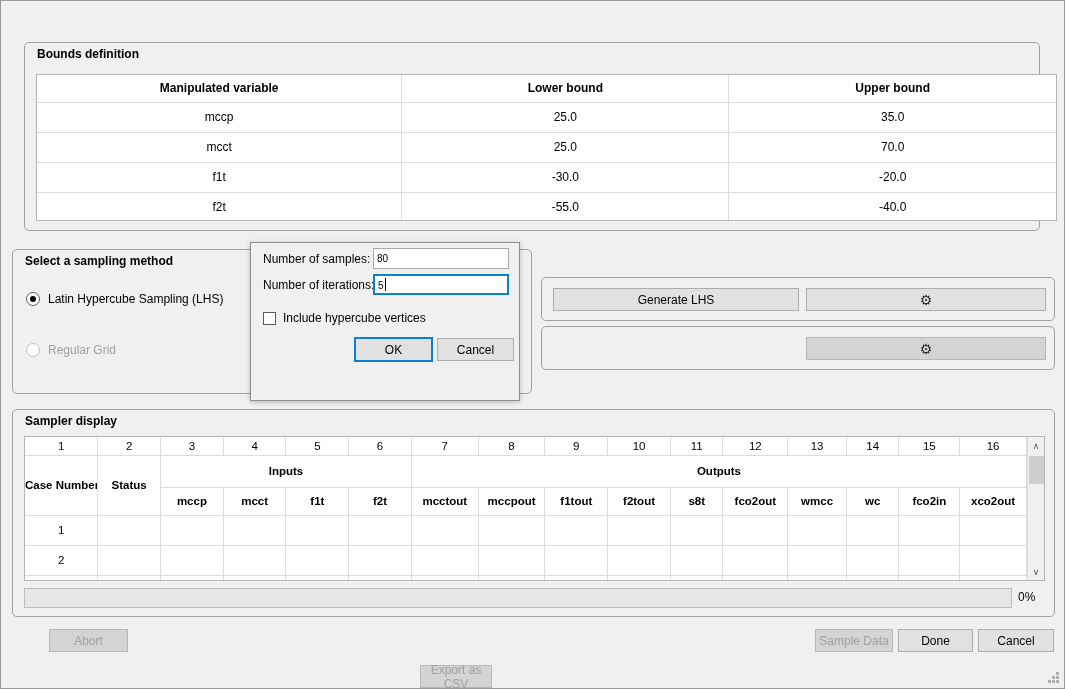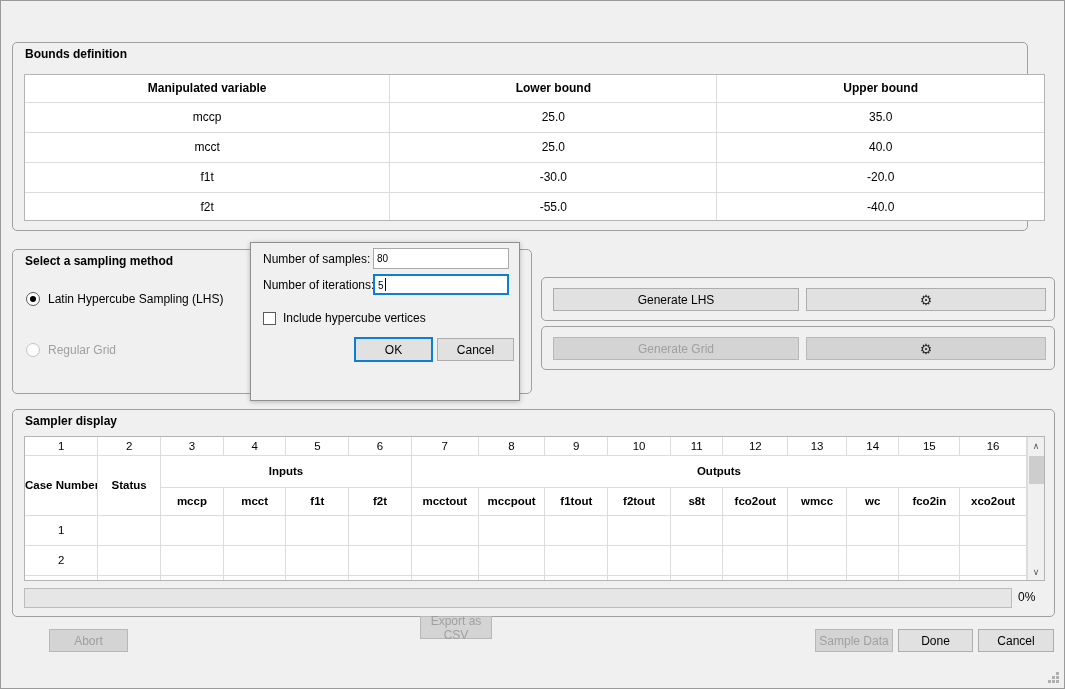--- a/index.html
+++ b/index.html
@@ -74,21 +74,21 @@
     position: absolute;
     top: 4px; left: 10px;
     font-weight: bold;
     font-size: 12px;
     color: #000;
     background: #f0f0f0;
     padding: 0 2px;
   }
 
   
-  #bounds-group { left: 11px; top: 41px; width: 1016px; height: 189px; }
+  #bounds-group { left: 23px; top: 41px; width: 1016px; height: 189px; }
   .bounds-table-wrap {
     position: absolute; left: 11px; top: 31px; width: 1021px; height: 147px;
     background: #bef264;
     border: 1px solid #b4b4b4;
     overflow: hidden;
   }
   table.grid { border-collapse: collapse; width: 100%; table-layout: fixed; }
   table.grid th, table.grid td {
     border-right: 1px solid #dcdcdc;
     border-bottom: 1px solid #dcdcdc;
@@ -191,21 +191,21 @@
   }
   .progress-fill { height: 100%; width: 0%; background: #06b025; }
   .progress-label {
     position: absolute; left: 1005px; top: 180px;
     font-size: 12px; color: #000;
   }
 
   
   .bottom-btn { position: absolute; height: 23px; }
   #abort-btn { left: 16px; top: 628px; width: 79px; margin-left: 32px; }
-  #export-btn { left: 419px; top: 615px; width: 72px; }
+  #export-btn { left: 419px; top: 664px; width: 72px; }
   #sampledata-btn { left: 814px; top: 628px; width: 78px; }
   #done-btn { left: 897px; top: 628px; width: 75px; }
   #cancel-btn { left: 977px; top: 628px; width: 76px; }
 
   
   .grip { position: absolute; right: 4px; bottom: 3px; width: 13px; height: 13px; }
   .grip i {
     position: absolute; width: 3px; height: 3px; background: #b0b0b0;
   }
 
@@ -294,21 +294,21 @@
           </thead>
           <tbody>
             <tr>
               <td>mccp</td>
               <td>25.0</td>
               <td>35.0</td>
             </tr>
             <tr>
               <td>mcct</td>
               <td>25.0</td>
-              <td>40.0</td>
+              <td>70.0</td>
             </tr>
             <tr>
               <td>f1t</td>
               <td>-30.0</td>
               <td>-20.0</td>
             </tr>
             <tr>
               <td>f2t</td>
               <td>-55.0</td>
               <td>-40.0</td>
@@ -333,21 +333,20 @@
     </div>
 
     <div class="groupbox" id="gen-lhs-group">
       <button class="btn gen-btn gen-main">Generate LHS</button>
       <button class="btn gen-btn gen-gear">
         <span class="gear-glyph">⚙</span>
       </button>
     </div>
 
     <div class="groupbox" id="gen-grid-group">
-      <button class="btn gen-btn gen-main disabled">Generate Grid</button>
       <button class="btn gen-btn gen-gear disabled">
         <span class="gear-glyph">⚙</span>
       </button>
     </div>
 
     <div class="groupbox" id="sampler-group">
       <div class="gb-title">Sampler display</div>
 
       <div class="sampler-wrap">
         <div class="sampler-scrollarea">

